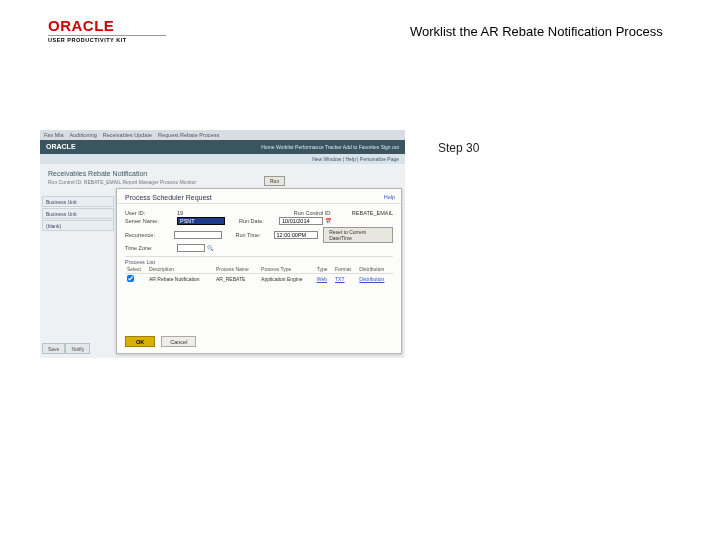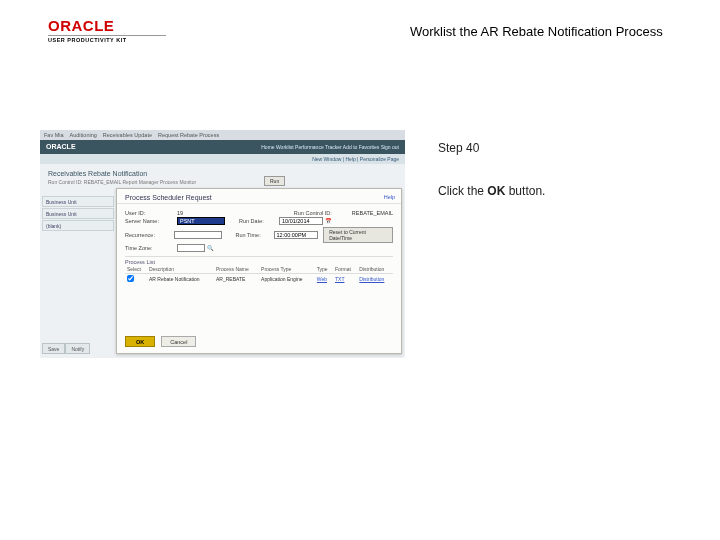--- a/index.html
+++ b/index.html
@@ -51,24 +51,21 @@
 
 <div class="logo-wrap">
   <div class="oracle-word">ORACLE</div>
   <div class="logo-rule"></div>
   <div class="upk">USER PRODUCTIVITY KIT</div>
 </div>
 
 <div class="page-title">Worklist the AR Rebate Notification Process</div>
 
 <div class="instr">
-  <div class="step">Step 40</div>
-  <div>
-    <span>Click the </span><b>OK</b><span> button.</span>
-  </div>
+  <div class="step">Step 30</div>
 </div>
 
 <div class="shot">
   <div class="browser-tabs">
     <span>Fav Mia</span>
     <span>Auditioning</span>
     <span>Receivables Update</span>
     <span>Request Rebate Process</span>
   </div>
   <div class="oracle-bar">

